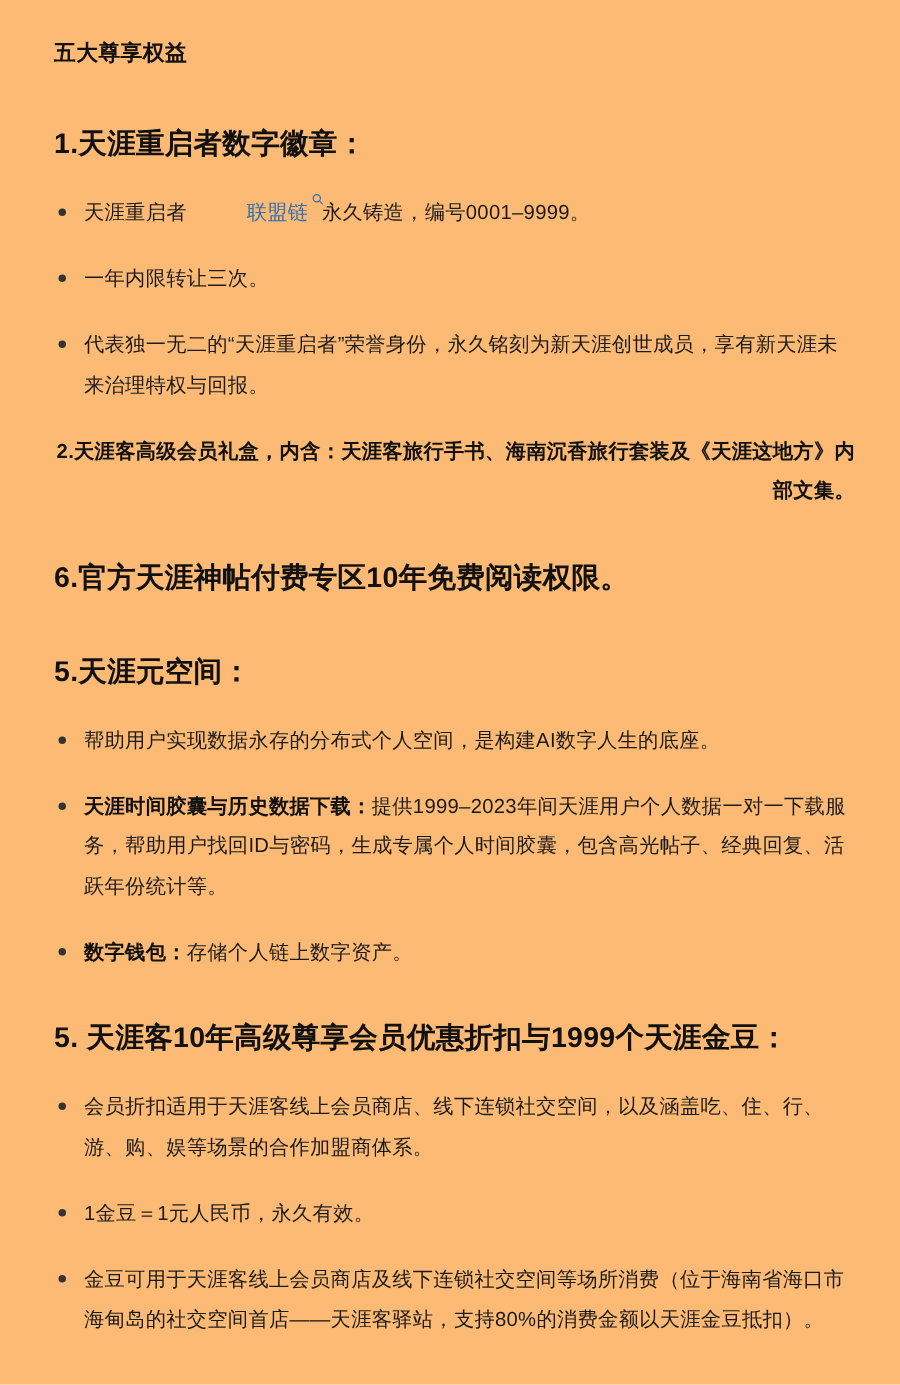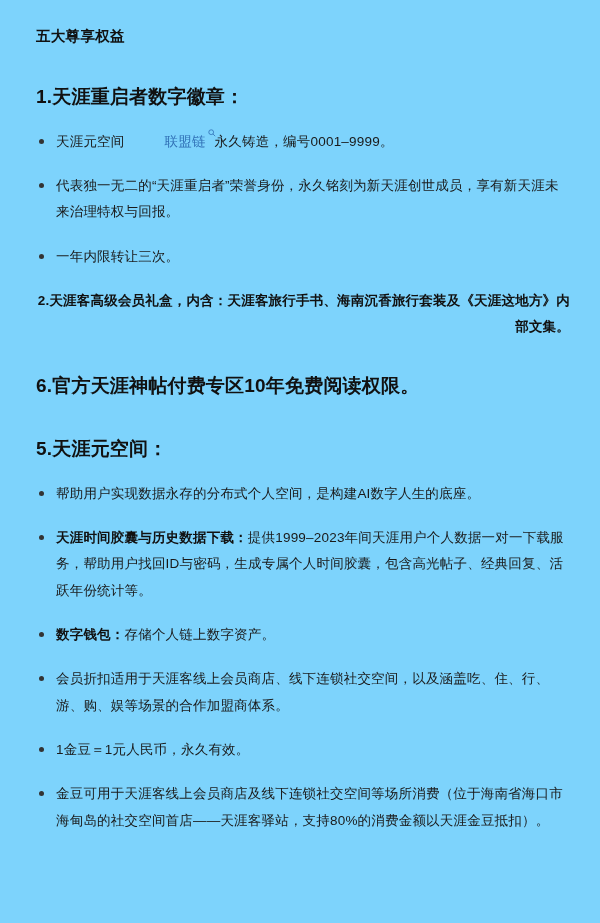--- a/index.html
+++ b/index.html
@@ -12,21 +12,21 @@
     height: 923px;
     font-family: "Liberation Sans", sans-serif;
     color: #1a1a1a;
     overflow: hidden;
   }
   .page {
     box-sizing: border-box;
     width: 600px;
     height: 923px;
     padding: 26px 30px 0 36px;
-    background: #7dd3fc;
+    background: #fdba74;
   }
   .doc-title {
     font-size: 14.5px;
     font-weight: bold;
     color: #111111;
     letter-spacing: 0.3px;
     margin: 0 0 30px 0;
     line-height: 1.5;
   }
   .section-head {
@@ -98,40 +98,41 @@
 </style>
 </head>
 <body>
 
 <div class="page">
 
   <div class="doc-title">五大尊享权益</div>
 
   <div class="section-head">1.天涯重启者数字徽章：</div>
   <ul class="bullets">
-    <li><span>天涯元空间</span><a class="link" href="#"><span>联盟链</span><span class="search-mark">
+    <li><span>天涯重启者</span><a class="link" href="#"><span>联盟链</span><span class="search-mark">
             <svg viewBox="0 0 10 10" width="8" height="8">
               <circle cx="4" cy="4" r="3" fill="none" stroke="#2f6fb5" stroke-width="1"></circle>
               <line x1="6.2" y1="6.2" x2="9" y2="9" stroke="#2f6fb5" stroke-width="1"></line>
             </svg>
           </span></a><span>永久铸造，编号0001–9999。</span></li>
+    <li><span>一年内限转让三次。</span></li>
     <li><span>代表独一无二的“天涯重启者”荣誉身份，永久铭刻为新天涯创世成员，享有新天涯未来治理特权与回报。</span></li>
-    <li><span>一年内限转让三次。</span></li>
   </ul>
 
   <div class="para"><span class="lead">2.天涯客高级会员礼盒</span><span class="lead">，内含：天涯客旅行手书、海南沉香旅行套装及《天涯这地方》内部文集。</span></div>
 
   <div class="section-head spaced-top">6.官方天涯神帖付费专区10年免费阅读权限。</div>
 
   <div class="section-head spaced-top">5.天涯元空间：</div>
   <ul class="bullets">
     <li><span>帮助用户实现数据永存的分布式个人空间，是构建AI数字人生的底座。</span></li>
     <li><span class="b-lead">天涯时间胶囊与历史数据下载：</span><span>提供1999–2023年间天涯用户个人数据一对一下载服务，帮助用户找回ID与密码，生成专属个人时间胶囊，包含高光帖子、经典回复、活跃年份统计等。</span></li>
     <li><span class="b-lead">数字钱包：</span><span>存储个人链上数字资产。</span></li>
   </ul>
 
+  <div class="section-head spaced-top">5. 天涯客10年高级尊享会员优惠折扣与1999个天涯金豆：</div>
   <ul class="bullets">
     <li><span>会员折扣适用于天涯客线上会员商店、线下连锁社交空间，以及涵盖吃、住、行、游、购、娱等场景的合作加盟商体系。</span></li>
     <li><span>1金豆＝1元人民币，永久有效。</span></li>
     <li><span>金豆可用于天涯客线上会员商店及线下连锁社交空间等场所消费（位于海南省海口市海甸岛的社交空间首店——天涯客驿站，支持80%的消费金额以天涯金豆抵扣）。</span></li>
   </ul>
 
 </div>
 
 </body></html>

